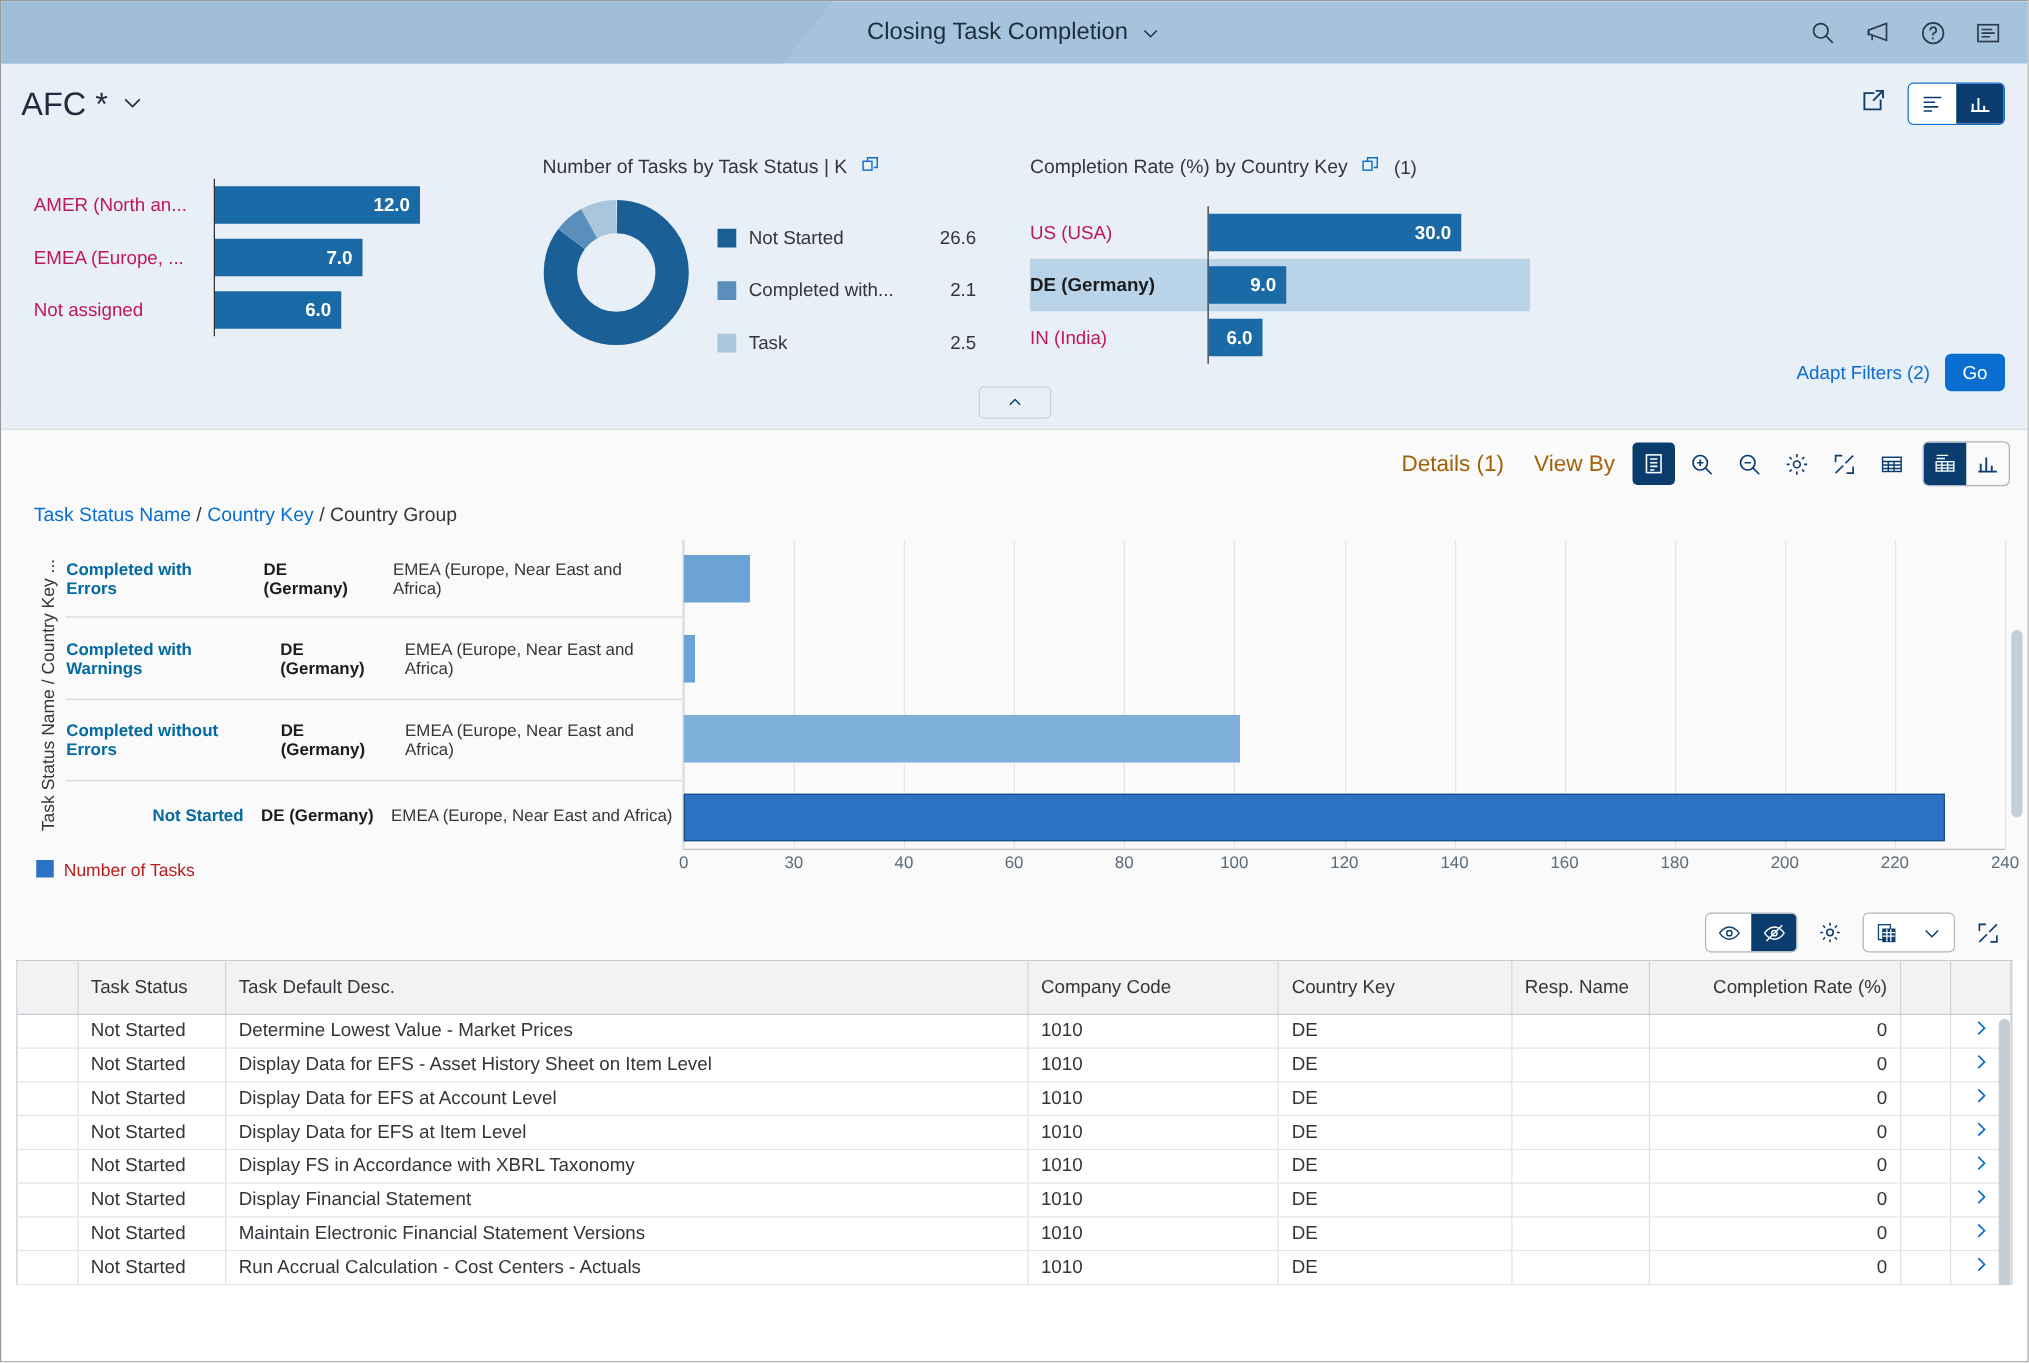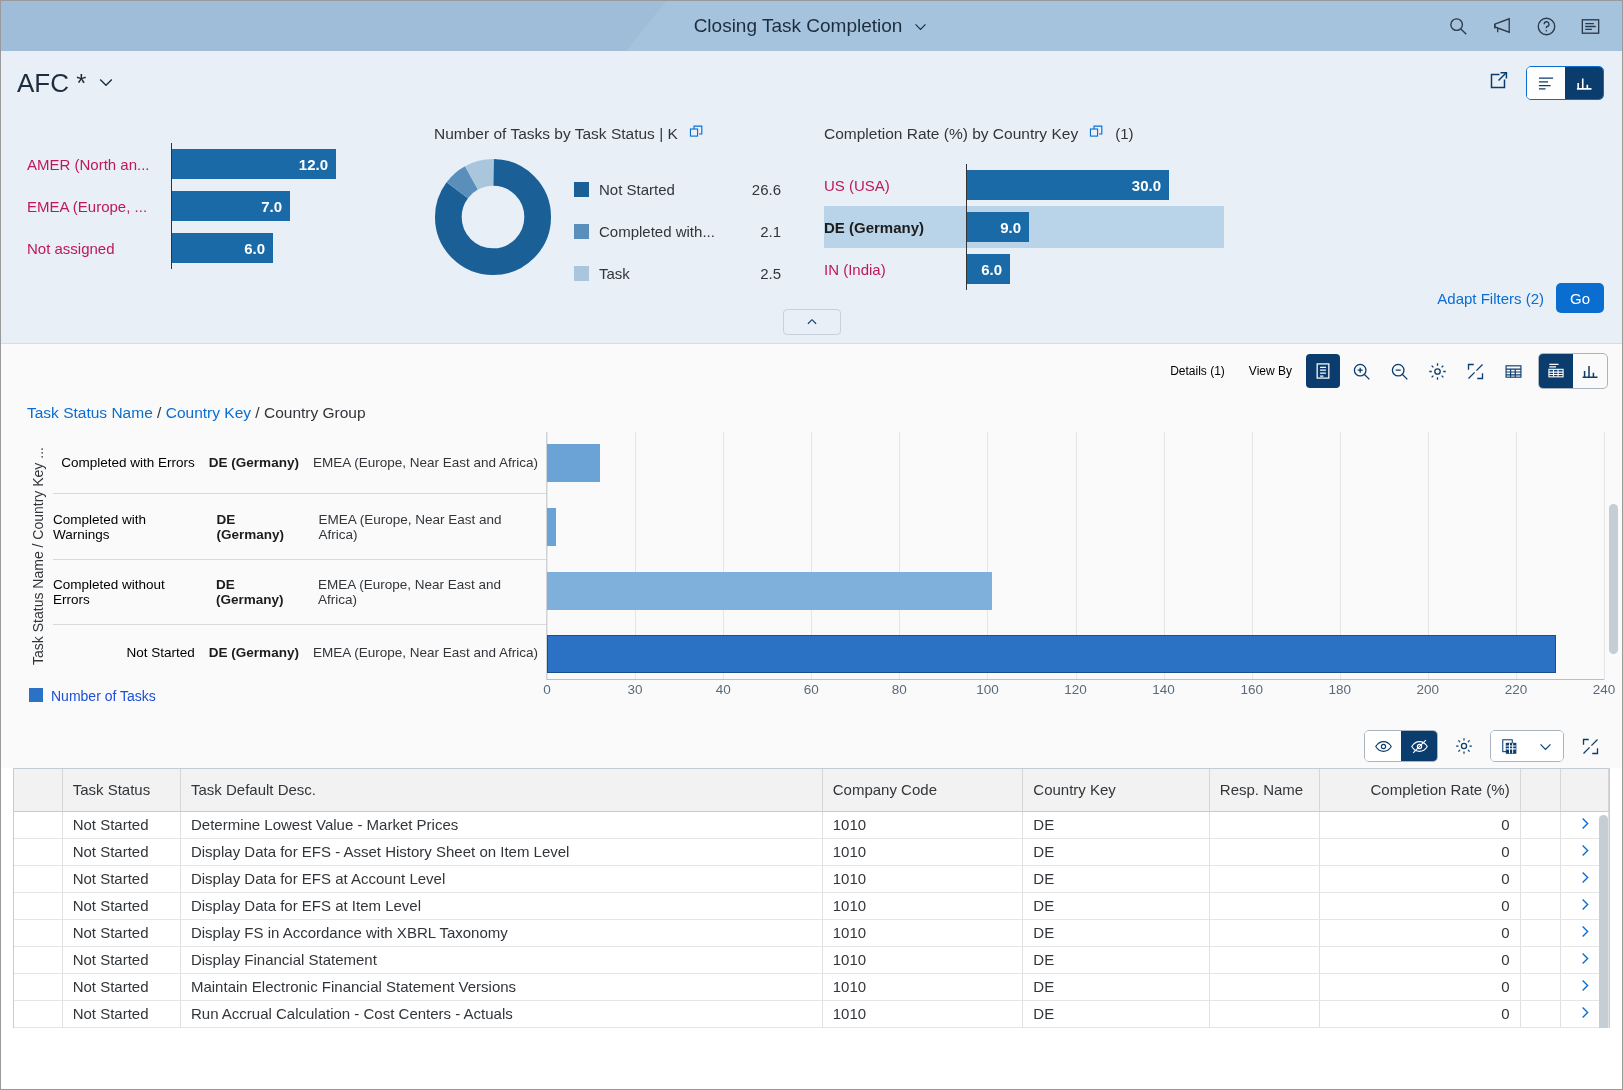--- a/index.html
+++ b/index.html
@@ -60,46 +60,46 @@
   .filters-foot{position:absolute;right:18px;bottom:8px;display:flex;align-items:center;gap:12px;}
   .adapt{font-size:15px;color:#0a6ed1;cursor:pointer;}
   .gobtn{background:#0a6ed1;color:#fff;border:none;border-radius:5px;height:30px;padding:0 14px;font-size:15px;cursor:pointer;font-family:inherit;}
 
   .collapse-bar{height:22px;background:#e8eff7;position:relative;border-bottom:1px solid #d6dde5;}
   .collapse-btn{position:absolute;left:50%;transform:translateX(-50%);top:-12px;width:56px;height:24px;background:#e8eff7;border:1px solid #c8d2dc;border-radius:4px;display:flex;align-items:center;justify-content:center;cursor:pointer;}
 
   
   .chart-sec{background:#fafafa;position:relative;}
   .chart-tb{height:54px;display:flex;align-items:center;justify-content:flex-end;padding-right:14px;gap:4px;}
-  .tb-txt{font-size:12px;color:#000000;cursor:pointer;padding:0 10px;}
+  .tb-txt{font-size:18px;color:#a16207;cursor:pointer;padding:0 10px;}
   .tb-ico{width:34px;height:34px;display:flex;align-items:center;justify-content:center;color:#0a3d6e;cursor:pointer;border-radius:4px;}
   .tb-ico.on{background:#0a3d6e;color:#fff;}
   .tb-seg{display:flex;border:1px solid #a9b4be;border-radius:5px;overflow:hidden;height:34px;margin-left:4px;}
   .tb-seg .tb-ico{border-radius:0;}
 
   .crumb{padding:6px 0 10px 26px;font-size:15.5px;}
   .crumb a{color:#0a6ed1;text-decoration:none;cursor:pointer;}
   .crumb .sep{color:#32363a;}
   .crumb .cur{color:#32363a;}
 
   .plot{position:relative;height:268px;margin:0 0 0 0;}
   .yaxis-title{position:absolute;left:26px;top:0;height:248px;width:22px;display:flex;align-items:center;justify-content:center;}
   .yaxis-title span{transform:rotate(-90deg);white-space:nowrap;font-size:14px;color:#32363a;}
   .catcol{position:absolute;left:52px;top:0;width:494px;height:248px;border-right:1px solid #cfd4d9;box-sizing:border-box;}
   .catrow{height:62px;display:flex;align-items:center;justify-content:flex-end;gap:14px;padding-right:8px;box-sizing:border-box;border-bottom:1px solid #d6d9dc;font-size:13.5px;}
-  .catrow .c1{font-weight:normal;color:#000000;}
+  .catrow .c1{font-weight:bold;color:#0369a1;}
   .catrow .c2{font-weight:bold;color:#1c1c1c;}
   .catrow .c3{color:#32363a;}
   .plotarea{position:absolute;left:546px;top:0;right:18px;height:248px;}
   .gridline{position:absolute;top:0;bottom:0;width:1px;background:#e3e6e9;}
   .hbar{position:absolute;height:38px;}
   .xaxis{position:absolute;left:546px;right:18px;top:248px;height:30px;}
   .xtick{position:absolute;top:2px;transform:translateX(-50%);font-size:13.5px;color:#5b6a78;}
   .axisline{position:absolute;left:546px;right:18px;top:247px;height:1px;background:#b8bfc6;}
-  .chart-legend{position:absolute;left:28px;top:252px;display:flex;align-items:flex-start;gap:8px;font-size:14px;color:#1d4ed8;}
+  .chart-legend{position:absolute;left:28px;top:252px;display:flex;align-items:flex-start;gap:8px;font-size:14px;color:#b91c1c;}
   .chart-legend .sw{width:14px;height:14px;background:#2b72c4;}
   .vscroll{position:absolute;right:4px;top:72px;width:9px;height:150px;background:#c5cdd5;border-radius:5px;}
 
   .chart-foot{height:44px;display:flex;align-items:center;justify-content:flex-end;padding-right:16px;gap:10px;}
   .foot-seg{display:flex;border:1px solid #a9b4be;border-radius:5px;overflow:hidden;height:30px;}
   .foot-seg .fi{width:36px;display:flex;align-items:center;justify-content:center;cursor:pointer;color:#0a3d6e;background:#fff;}
   .foot-seg .fi.on{background:#0a3d6e;color:#fff;}
   .foot-ico{width:32px;height:30px;display:flex;align-items:center;justify-content:center;color:#0a3d6e;cursor:pointer;}
 
   

